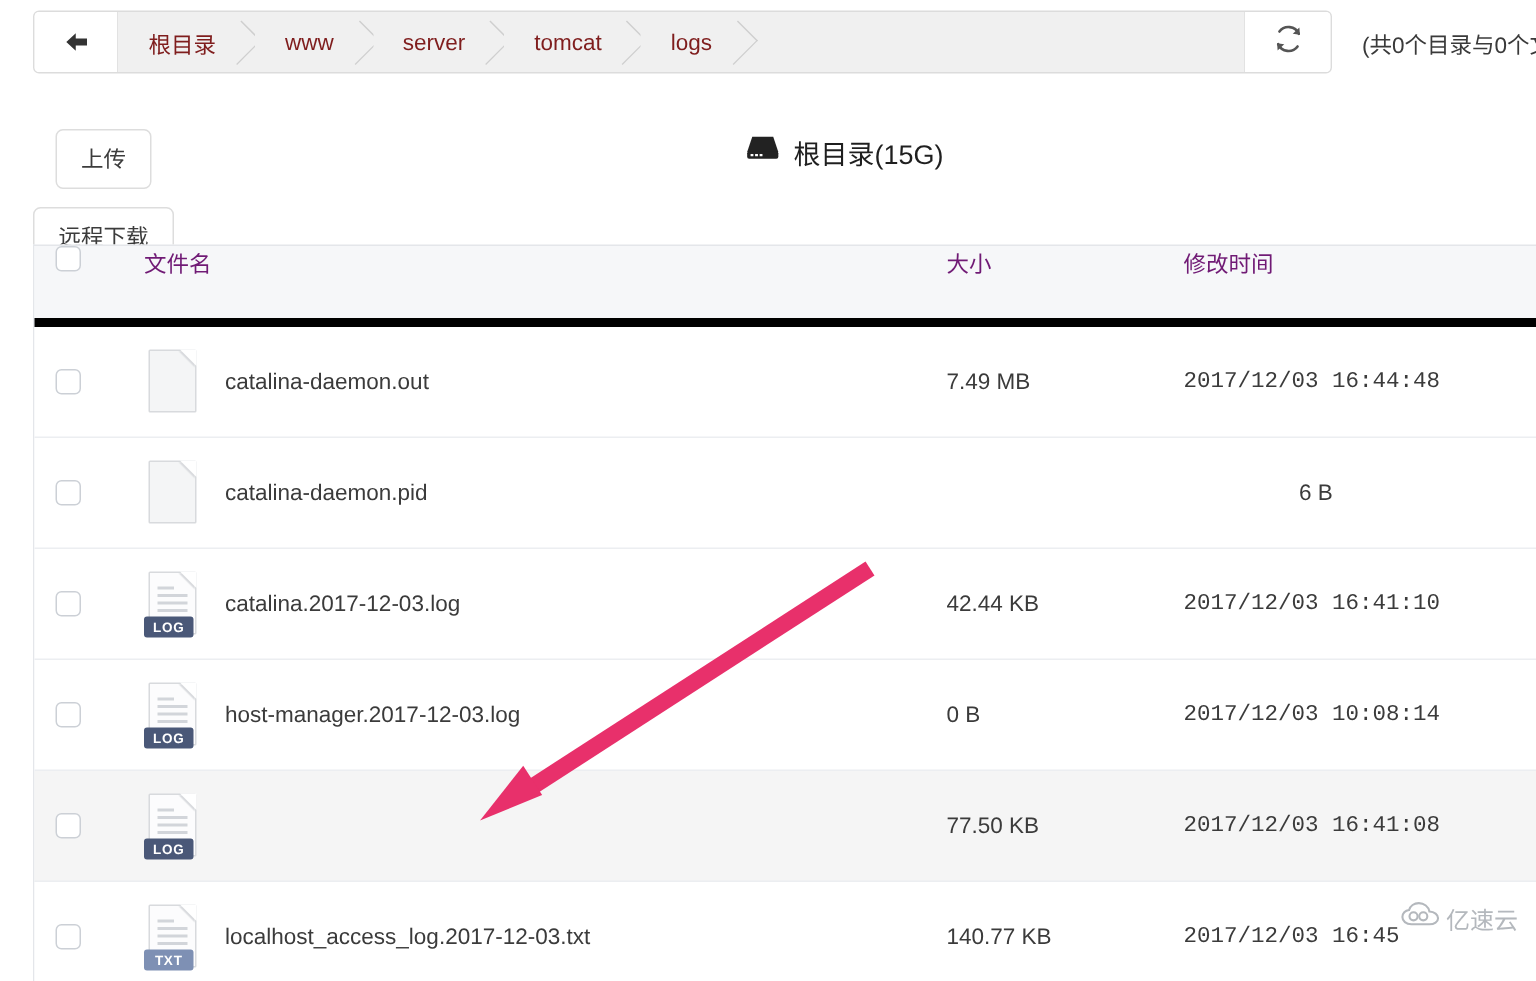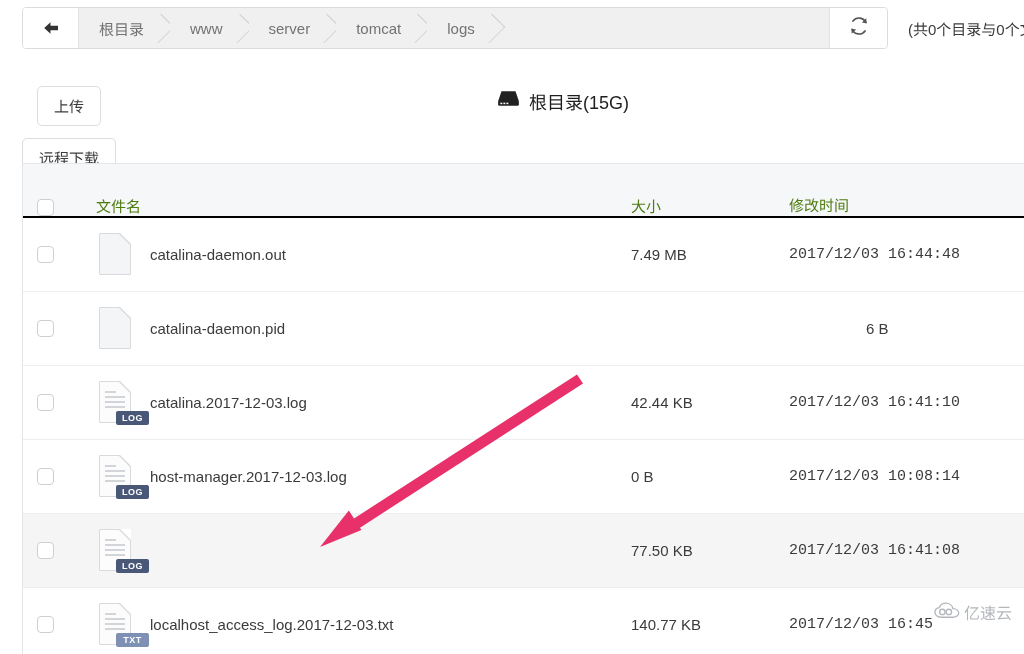--- a/index.html
+++ b/index.html
@@ -44,21 +44,21 @@
     align-items: stretch;
     position: relative;
     min-width: 0;
   }
   .crumb {
     position: relative;
     display: flex;
     align-items: center;
     padding: 0 26px 0 20px;
     font-size: 15px;
-    color: #737373;
+    color: #7f1d1d;
     white-space: nowrap;
     cursor: pointer;
     background: #f0f0f0;
   }
   .crumb::after {
     content: "";
     position: absolute;
     right: -1px; top: 50%;
     width: 22px; height: 22px;
     margin-top: -11px;
@@ -132,24 +132,24 @@
     left: 22px; top: 163px;
     width: 1002px;
     border: 1px solid #e4e6ea;
     border-right: none;
     border-bottom: none;
     background: #fff;
   }
   .thead {
     height: 54px;
     background: #f6f7f9;
-    border-bottom: 2px solid #000000;
-    display: flex;
-    align-items: flex-end;
-    color: #4d7c0f;
+    border-bottom: 6px solid #000000;
+    display: flex;
+    align-items: flex-start;
+    color: #701a75;
     font-size: 15px;
   }
   .row {
     height: 74px;
     border-bottom: 1px solid #eceef1;
     display: flex;
     align-items: center;
     font-size: 15px;
     color: #3b3b3b;
     background: #fff;
@@ -190,21 +190,21 @@
   }
   .ficon.doc .page { background: #fcfcfd; }
   .ficon .lines { position: absolute; left: 9px; top: 11px; width: 20px; }
   .ficon .lines i {
     display: block; height: 2px; margin-bottom: 3px;
     background: #d2d5da;
   }
   .ficon .lines i.short { width: 11px; }
   .badge {
     position: absolute;
-    left: 20px; bottom: 1px;
+    left: 0; bottom: 1px;
     width: 33px; height: 14px;
     border-radius: 2px;
     color: #fff;
     font-size: 9px;
     font-weight: bold;
     letter-spacing: 0.5px;
     display: flex; align-items: center; justify-content: center;
     font-family: "Liberation Sans", "DejaVu Sans", sans-serif;
   }
   .badge.log { background: #4a5878; }

